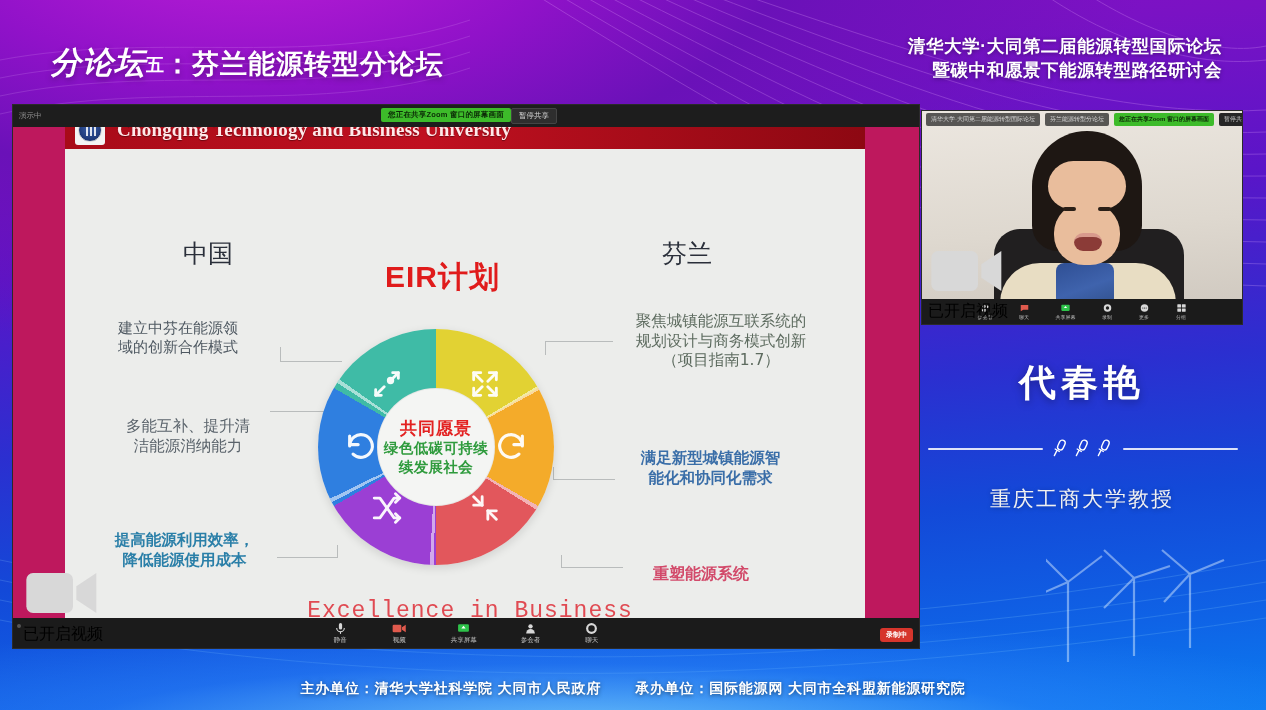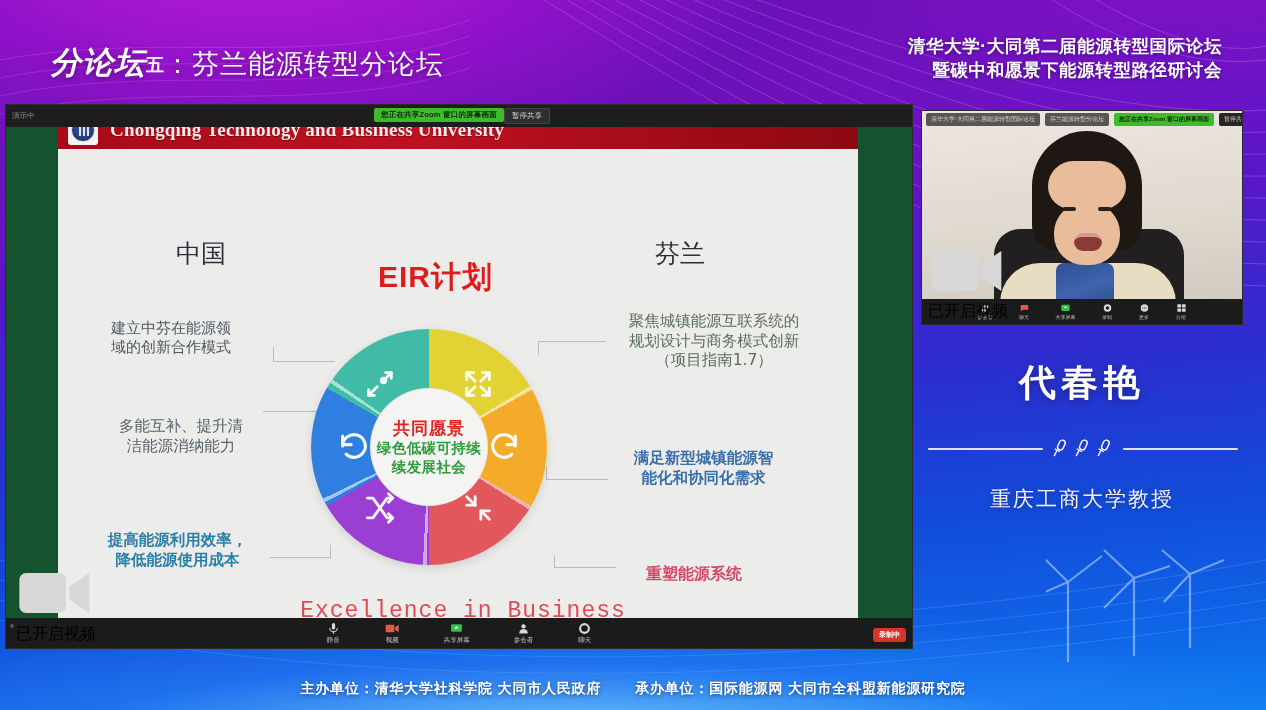--- a/index.html
+++ b/index.html
@@ -37,35 +37,35 @@
     color: #fff; white-space: nowrap;
   }
   .hdr-left .h-big {
     font-size: 31px; font-weight: bold; font-style: italic;
     letter-spacing: 1px; text-shadow: 0 2px 6px rgba(0,0,0,.35);
   }
   .hdr-left .h-small {
     font-size: 18px; font-weight: bold; vertical-align: 2px;
   }
   .hdr-left .h-rest {
-    font-size: 27px; font-weight: normal; letter-spacing: 1px;
+    font-size: 27px; font-weight: bold; letter-spacing: 1px;
     text-shadow: 0 2px 6px rgba(0,0,0,.35);
   }
   .hdr-right {
     position: absolute; right: 44px; top: 34px;
     text-align: right; color: #fff; line-height: 1.38;
   }
   .hdr-right div { font-size: 17.5px; font-weight: bold; letter-spacing: .6px;
     text-shadow: 0 1px 4px rgba(0,0,0,.4); }
 
   
   .share {
-    position: absolute; left: 5px; top: 104px;
+    position: absolute; left: 12px; top: 104px;
     width: 908px; height: 545px;
-    background: #14532d; overflow: hidden;
+    background: #be185d; overflow: hidden;
     border: 1px solid #2a2a2a;
   }
   .share-topbar {
     position: absolute; left: 0; right: 0; top: 0; height: 22px;
     background: #1d1d1d; color: #b9b9b9; font-size: 8px;
     display: flex; align-items: center; gap: 6px; padding: 0 6px;
     z-index: 6;
   }
   .share-topbar .tb-label { opacity: .75; font-size: 7.5px; }
   .badge-green {

